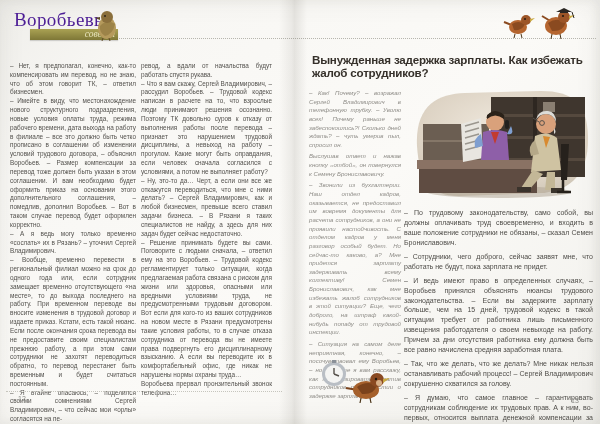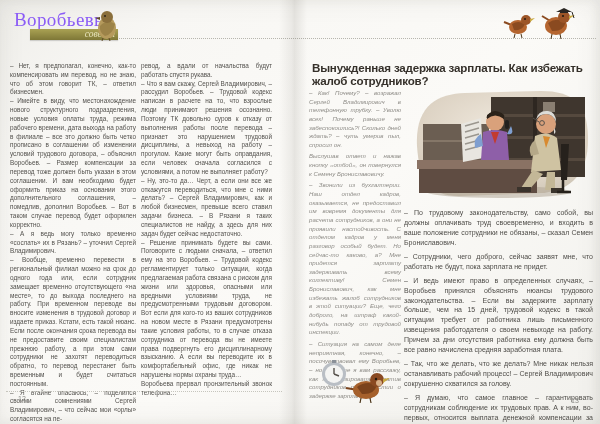--- a/index.html
+++ b/index.html
@@ -6,21 +6,21 @@
   body{
     width:600px;height:424px;position:relative;overflow:hidden;
     background:linear-gradient(135deg,#efeeea 0%,#f8f7f4 18%,#fbfaf7 55%,#f2f1ed 100%);
     font-family:"Liberation Sans", sans-serif;
     color:#53514d;
   }
   .vignette{position:absolute;inset:0;pointer-events:none;
     box-shadow:inset 0 0 26px rgba(90,85,75,.10), inset -4px 0 8px rgba(90,85,75,.06);}
   
   .brand-title{position:absolute;left:14px;top:9px;
-    font-family:"Liberation Serif", serif;font-size:19px;color:#8b5cf6;letter-spacing:.4px;}
+    font-family:"Liberation Serif", serif;font-size:19px;color:#4c1d95;letter-spacing:.4px;}
   .brand-banner{position:absolute;left:30px;top:29px;width:88px;height:11px;
     background:linear-gradient(#aaa253,#7e7737);
     box-shadow:0 1px 1px rgba(0,0,0,.15);}
   .brand-subtitle{display:block;text-align:right;padding-right:3px;
     font-family:"Liberation Serif", serif;font-style:italic;font-size:9.5px;line-height:11px;color:#e9e5bd;}
   .top-rule{position:absolute;top:38px;left:96px;width:500px;border-top:1px dotted #b7b6ae;}
   .brand-sparrow{position:absolute;left:93px;top:8px;width:28px;height:34px;}
   .corner-sparrows{position:absolute;left:500px;top:6px;width:76px;height:34px;}
   
   .col{position:absolute;text-align:justify;}
@@ -28,21 +28,21 @@
   .lp-col1{left:10px;top:62px;width:126px;font-size:6.4px;line-height:1.38;}
   .lp-col2{left:141px;top:62px;width:131px;font-size:6.4px;line-height:1.38;}
   .gutter{position:absolute;left:279px;top:0;width:28px;height:424px;
     background:linear-gradient(to right,rgba(110,105,95,0) 0%,rgba(110,105,95,.10) 45%,rgba(110,105,95,.15) 55%,rgba(110,105,95,0) 100%);}
   .footer-rule{position:absolute;top:391px;left:6px;width:276px;border-top:1px dotted #c6c5bd;}
   .pn{position:absolute;font-size:7px;color:#8b8b86;}
   .pn-left{left:18px;top:395px;}
   .pn-right{left:571px;top:397px;}
   
   .rp-heading{position:absolute;left:312px;top:53px;width:284px;
-    font-size:11.6px;font-weight:bold;line-height:1.13;color:#35302a;letter-spacing:-.2px;margin-top:8px;}
+    font-size:11.6px;font-weight:bold;line-height:1.13;color:#35302a;letter-spacing:-.2px;}
   .rp-sidebar{left:309px;top:89px;width:92px;font-size:6.1px;line-height:1.42;
     font-style:italic;color:#8f8d88;}
   .rp-sidebar p{margin:0 0 3px;}
   .rp-main{left:404px;top:208px;width:189px;font-size:7px;line-height:1.42;color:#4e4c48;}
   .rp-main p{margin:0 0 4px;}
   .office-ill{position:absolute;left:403px;top:84px;width:192px;height:118px;}
   .clock-sparrow{position:absolute;left:316px;top:354px;width:82px;height:52px;}
 </style>
 </head>
 <body>

